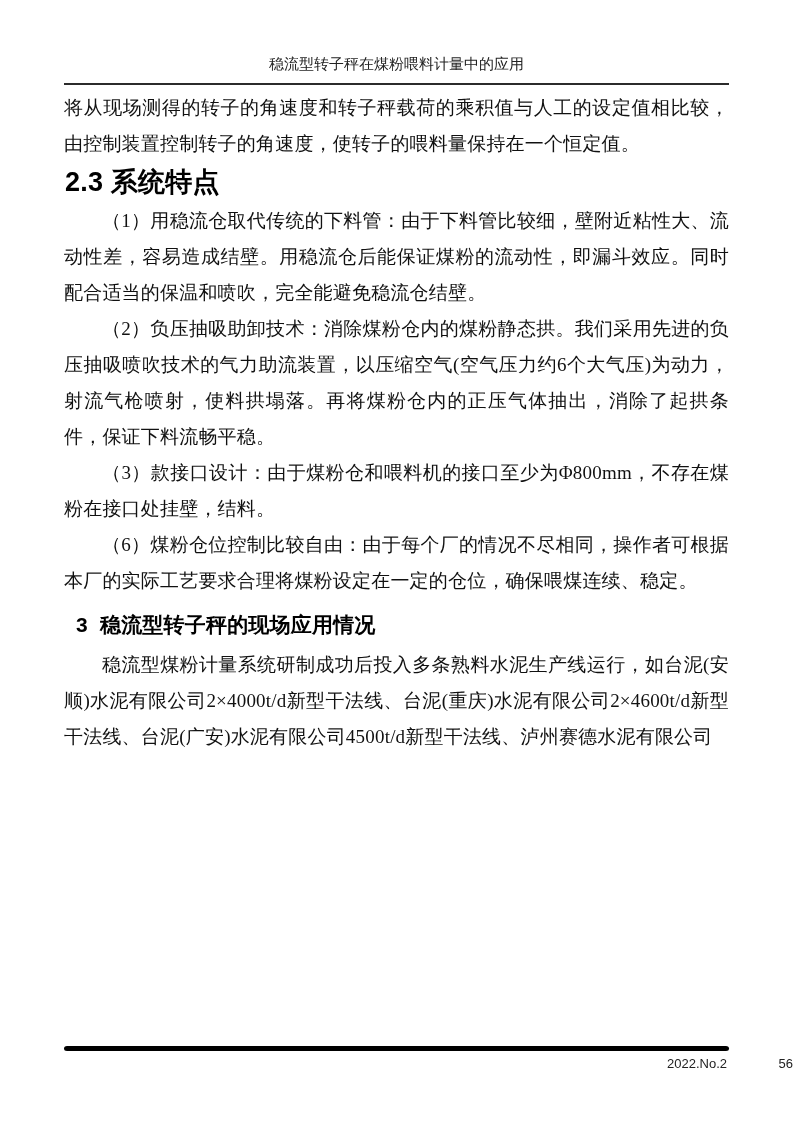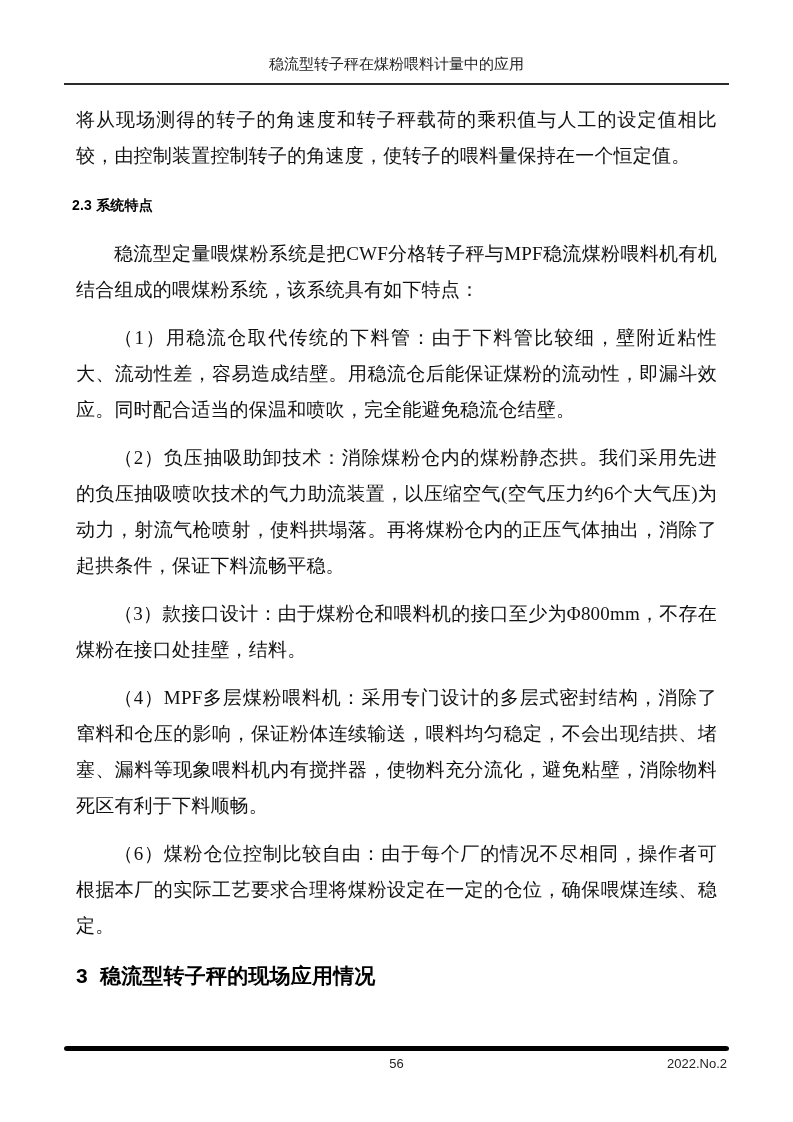--- a/index.html
+++ b/index.html
@@ -32,32 +32,32 @@
     position: absolute;
     top: 90px;
     left: 64px;
     right: 64px;
     font-size: 19px;
     line-height: 36px;
     text-align: justify;
     letter-spacing: 0.2px;
   }
   .para {
-    margin: 12px;
+    margin: 0;
     text-indent: 2em;
   }
   .para.no-indent {
     text-indent: 0;
   }
   .heading {
     font-family: "Liberation Sans", "DejaVu Sans", sans-serif;
     font-weight: bold;
-    font-size: 14px;
+    font-size: 27px;
     line-height: 38px;
-    margin: 1px 8px 2px;
+    margin: 1px 1px 2px;
     text-align: left;
     white-space: pre-wrap;
     color: #000000;
   }
   .heading.major {
     font-size: 21px;
     margin: 6px 12px 2px;
     line-height: 40px;
   }
   .footer-rule {
@@ -67,21 +67,21 @@
     top: 1046px;
     height: 5px;
     background: #000000;
     border-radius: 3px / 2.5px;
   }
   .footer-page-number {
     position: absolute;
     top: 1056px;
     left: 0;
     right: 0;
-    text-align: center;
+    text-align: right;
     font-family: "Liberation Sans", "DejaVu Sans", sans-serif;
     font-size: 13px;
     color: #222222;
   }
   .footer-issue {
     position: absolute;
     top: 1056px;
     right: 66px;
     font-family: "Liberation Sans", "DejaVu Sans", sans-serif;
     font-size: 13px;
@@ -93,26 +93,25 @@
 
 <div class="page">
 
   <div class="running-header">
     <span>稳流型转子秤在煤粉喂料计量中的应用</span>
   </div>
 
   <div class="body-text">
     <p class="para no-indent">将从现场测得的转子的角速度和转子秤载荷的乘积值与人工的设定值相比较，由控制装置控制转子的角速度，使转子的喂料量保持在一个恒定值。</p>
     <h2 class="heading">2.3 系统特点</h2>
-    <p class="para">稳流型定量喂煤粉系统是把CWF分格转子秤与MPF稳流煤粉喂料机有机结合组成的喂煤粉系统，该系统具有如下特点：</p>
     <p class="para">（1）用稳流仓取代传统的下料管：由于下料管比较细，壁附近粘性大、流动性差，容易造成结壁。用稳流仓后能保证煤粉的流动性，即漏斗效应。同时配合适当的保温和喷吹，完全能避免稳流仓结壁。</p>
     <p class="para">（2）负压抽吸助卸技术：消除煤粉仓内的煤粉静态拱。我们采用先进的负压抽吸喷吹技术的气力助流装置，以压缩空气(空气压力约6个大气压)为动力，射流气枪喷射，使料拱塌落。再将煤粉仓内的正压气体抽出，消除了起拱条件，保证下料流畅平稳。</p>
     <p class="para">（3）款接口设计：由于煤粉仓和喂料机的接口至少为Φ800mm，不存在煤粉在接口处挂壁，结料。</p>
-    <p class="para">（4）MPF多层煤粉喂料机：采用专门设计的多层式密封结构，消除了窜料和仓压的影响，保证粉体连续输送，喂料均匀稳定，不会出现结拱、堵塞、漏料等现象喂料机内有搅拌器，使物料充分流化，避免粘壁，消除物料死区有利于下料顺畅。</p>
     <p class="para">（6）煤粉仓位控制比较自由：由于每个厂的情况不尽相同，操作者可根据本厂的实际工艺要求合理将煤粉设定在一定的仓位，确保喂煤连续、稳定。</p>
     <h2 class="heading major">3  稳流型转子秤的现场应用情况</h2>
+    <p class="para">稳流型煤粉计量系统研制成功后投入多条熟料水泥生产线运行，如台泥(安顺)水泥有限公司2×4000t/d新型干法线、台泥(重庆)水泥有限公司2×4600t/d新型干法线、台泥(广安)水泥有限公司4500t/d新型干法线、泸州赛德水泥有限公司</p>
   </div>
 
   <div class="footer-rule"></div>
   <div class="footer-page-number">56</div>
   <div class="footer-issue">2022.No.2</div>
 
 </div>
 
 </body></html>

